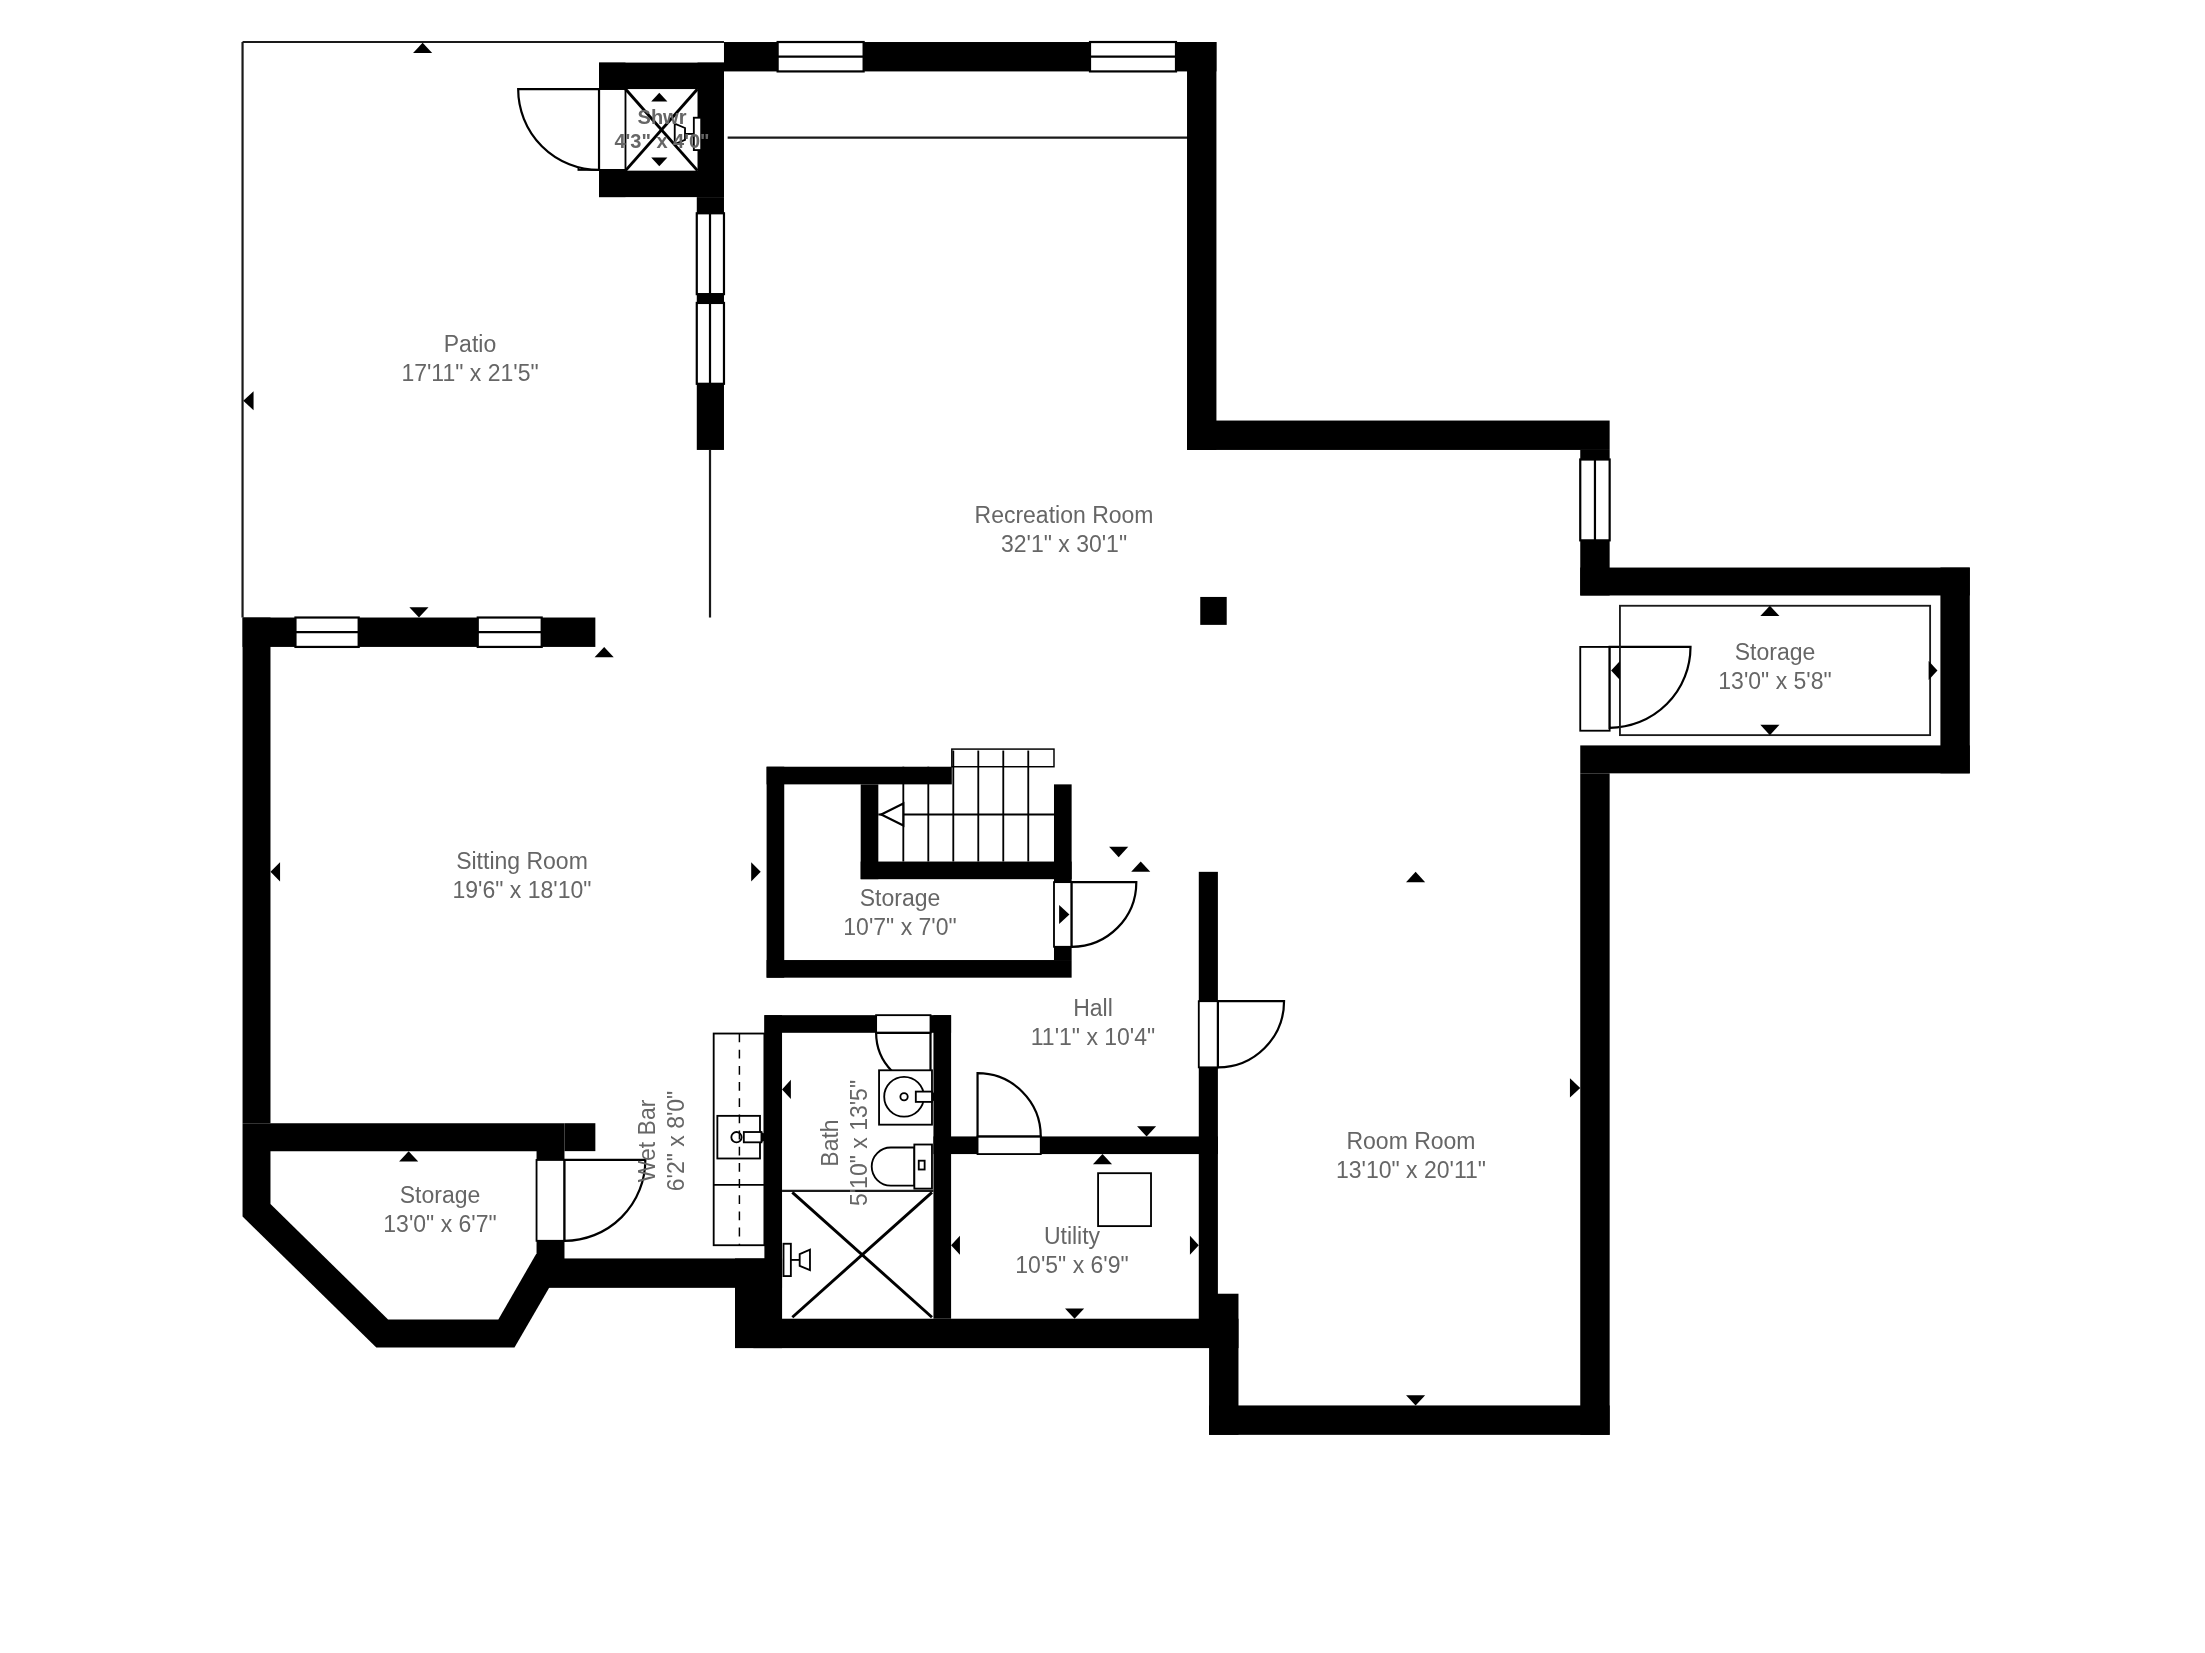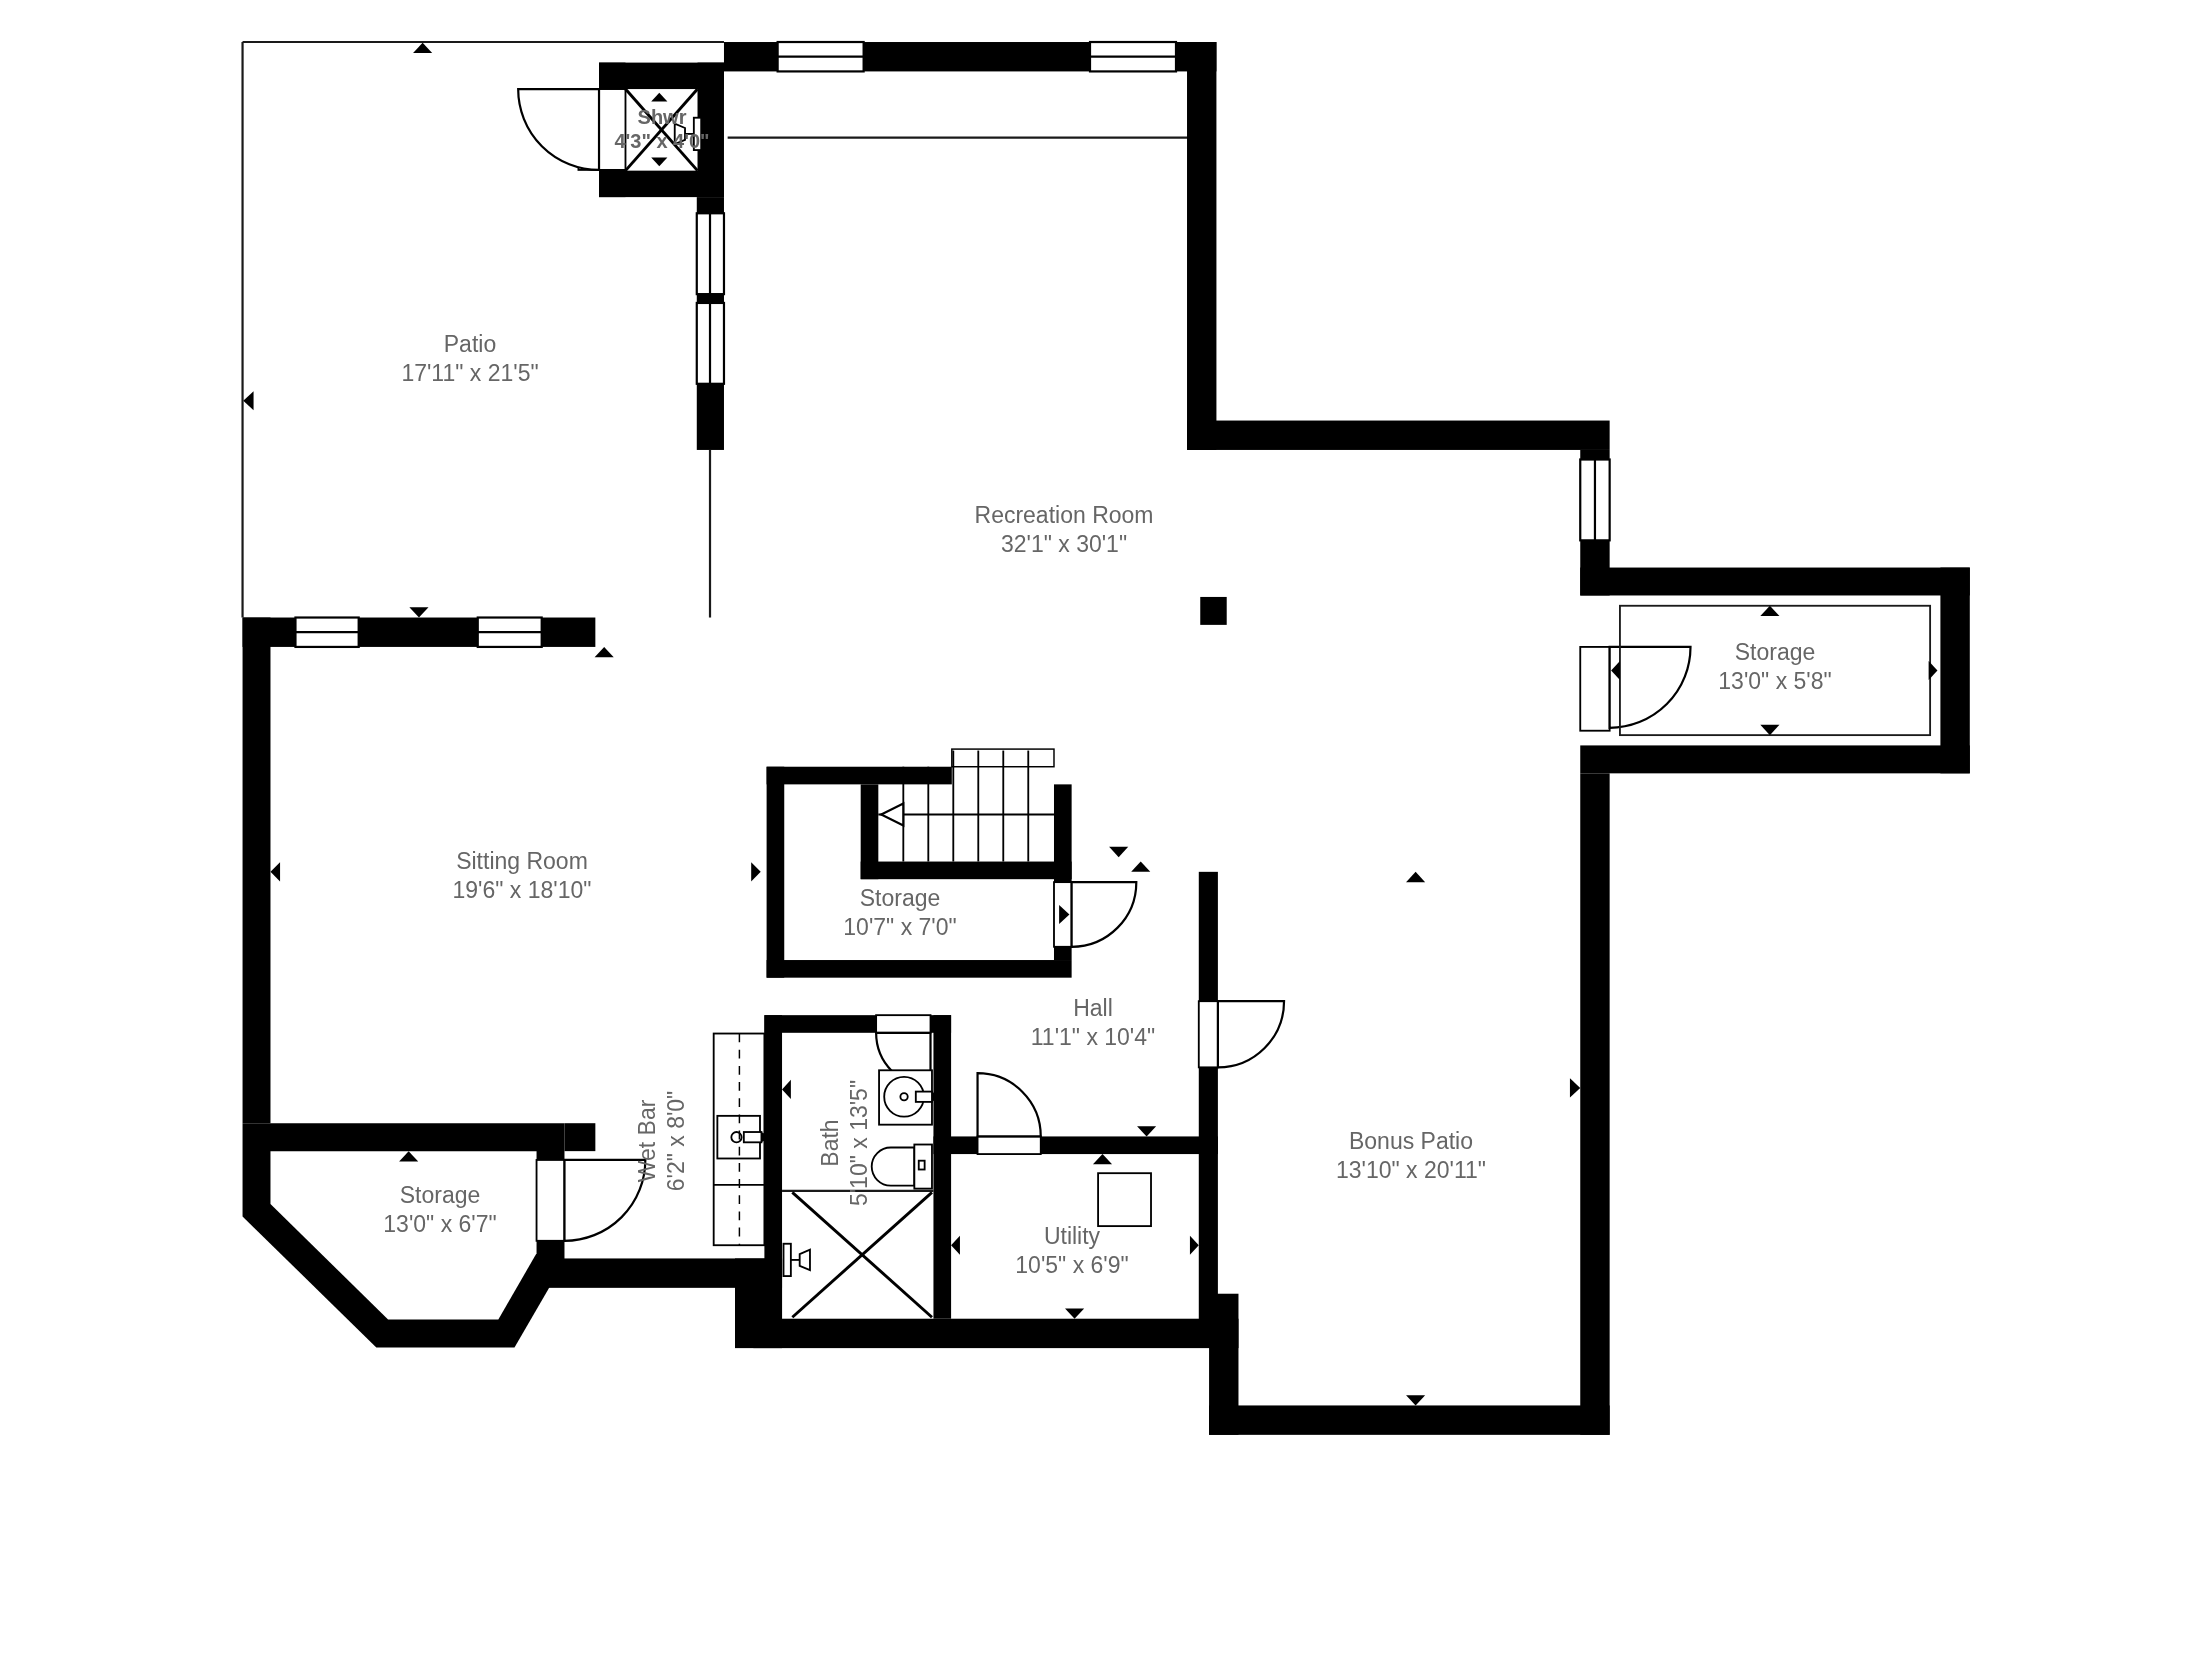--- a/index.html
+++ b/index.html
@@ -271,21 +271,21 @@
   </div>
   <div class="room-label rot" style="left:662px;top:1141px;">
     <span>Wet Bar</span>
     <span>6'2" x 8'0"</span>
   </div>
   <div class="room-label" style="left:1072px;top:1251px;">
     <span>Utility</span>
     <span>10'5" x 6'9"</span>
   </div>
   <div class="room-label" style="left:1411px;top:1156px;">
-    <span>Bonus Patio</span>
+    <span>Room Room</span>
     <span>13'10" x 20'11"</span>
   </div>
   <div class="room-label" style="left:440px;top:1210px;">
     <span>Storage</span>
     <span>13'0" x 6'7"</span>
   </div>
 
 </div>
 
 

